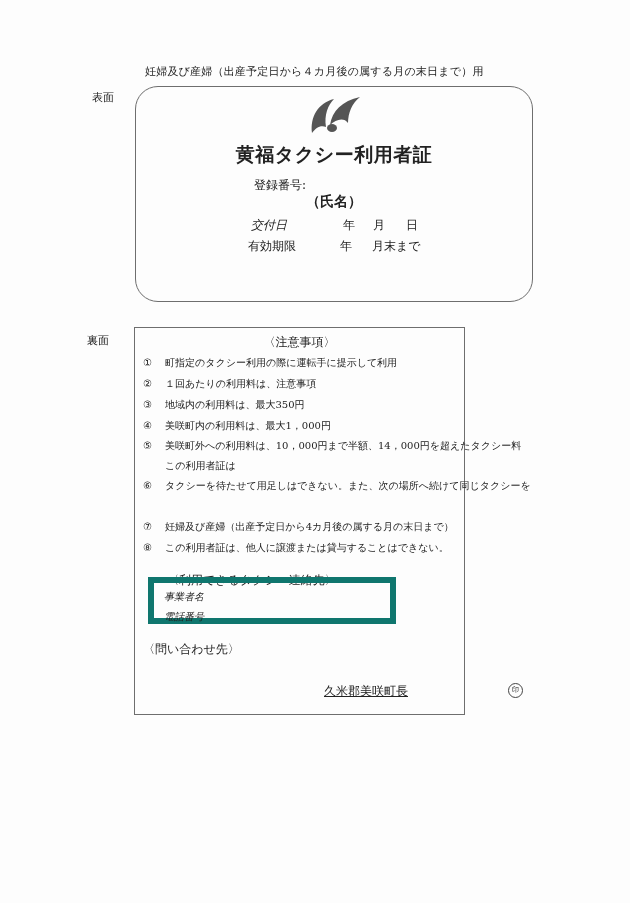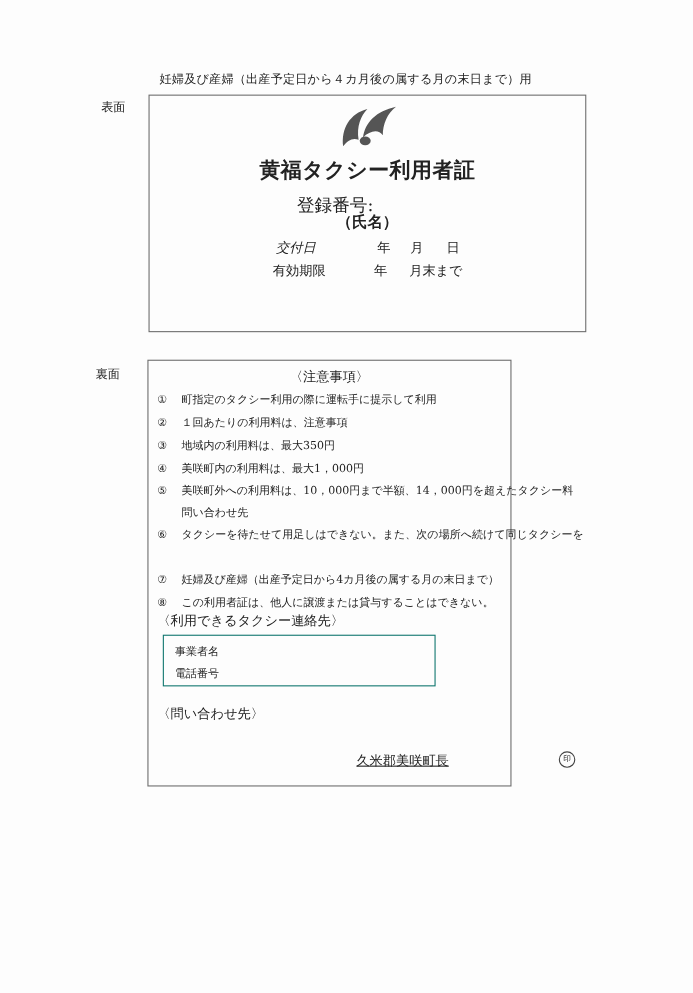--- a/index.html
+++ b/index.html
@@ -7,33 +7,33 @@
     width: 630px; height: 903px; background: #fdfdfd; position: relative;
     font-family: "DejaVu Serif", "Liberation Serif", serif; color: #222;
     overflow: hidden;
   }
   .abs { position: absolute; }
   .header-note { left: 145px; top: 64px; font-size: 11px; letter-spacing: 0.2px; white-space: nowrap; }
   .side-label { font-size: 11px; }
   .card {
     border: 1px solid #6e6e6e; background: #fdfdfd; box-sizing: border-box;
   }
-  #front { left: 135px; top: 86px; width: 398px; height: 216px; }
+  #front { left: 135px; top: 86px; width: 398px; height: 216px; border-radius: 23px; }
   #back { left: 134px; top: 327px; width: 331px; height: 388px; }
   .logo { left: 172px; top: 8px; width: 56px; height: 40px; }
   .title { left: 0; width: 100%; top: 55px; text-align: center; font-size: 19px; font-weight: bold; letter-spacing: 0.5px; }
-  .reg { left: 134px; top: 90px; font-size: 16px; }
+  .reg { left: 118px; top: 90px; font-size: 12px; }
   .name { left: 0; width: 100%; top: 106px; text-align: center; font-size: 14px; font-weight: bold; }
   .row { font-size: 12px; white-space: nowrap; }
   .notice-title { left: 0; width: 100%; top: 6px; text-align: center; font-size: 12px; }
   .item { left: 8px; font-size: 10px; white-space: nowrap; }
   .item .num { display: inline-block; width: 22px; }
   .cont { left: 30px; font-size: 10px; white-space: nowrap; }
   .sec-title { left: 8px; font-size: 12px; white-space: nowrap; }
-  .contact-box { left: 13px; top: 249px; width: 248px; height: 47px; border: 1px solid #0f766e; box-sizing: border-box; }
+  .contact-box { left: 13px; top: 249px; width: 248px; height: 47px; border: 6px solid #0f766e; box-sizing: border-box; font-style: italic; }
   .contact-box .f { position: absolute; left: 10px; font-size: 10px; }
   .inq { left: 32px; top: 335px; font-size: 10px; white-space: nowrap; }
   .mayor { left: 189px; top: 355px; font-size: 12px; white-space: nowrap; text-decoration: underline; }
   .seal { left: 373px; top: 355px; width: 13px; height: 13px; border: 1px solid #444; border-radius: 50%; font-size: 7px; line-height: 13px; text-align: center; }
 </style>
 </head>
 <body>
 
 <div class="abs header-note">妊婦及び産婦（出産予定日から４カ月後の属する月の末日まで）用</div>
 
@@ -62,26 +62,26 @@
 <div class="abs side-label" style="left:87px; top:333px;">裏面</div>
 
 <div id="back" class="abs card">
   <div class="abs notice-title">〈注意事項〉</div>
 
   <div class="abs item" style="top:28px;"><span class="num">①</span><span>町指定のタクシー利用の際に運転手に提示して利用</span></div>
   <div class="abs item" style="top:49px;"><span class="num">②</span><span>１回あたりの利用料は、注意事項</span></div>
   <div class="abs item" style="top:70px;"><span class="num">③</span><span>地域内の利用料は、最大350円</span></div>
   <div class="abs item" style="top:91px;"><span class="num">④</span><span>美咲町内の利用料は、最大1，000円</span></div>
   <div class="abs item" style="top:111px;"><span class="num">⑤</span><span>美咲町外への利用料は、10，000円まで半額、14，000円を超えたタクシー料</span></div>
-  <div class="abs cont" style="top:131px;">問い合わせ先</div>
+  <div class="abs cont" style="top:131px;">この利用者証は</div>
   <div class="abs item" style="top:151px;"><span class="num">⑥</span><span>タクシーを待たせて用足しはできない。また、次の場所へ続けて同じタクシーを</span></div>
   <div class="abs item" style="top:192px;"><span class="num">⑦</span><span>妊婦及び産婦（出産予定日から4カ月後の属する月の末日まで）</span></div>
   <div class="abs item" style="top:213px;"><span class="num">⑧</span><span>この利用者証は、他人に譲渡または貸与することはできない。</span></div>
 
-  <div class="abs sec-title" style="top:228px;">〈利用できるタクシー連絡先〉</div>
+  <div class="abs sec-title" style="top:244px;margin-left:24px;">〈利用できるタクシー連絡先〉</div>
   <div class="abs contact-box">
     <div class="f" style="top:7px;">事業者名</div>
     <div class="f" style="top:27px;">電話番号</div>
   </div>
 
   <div class="abs sec-title" style="top:313px;">〈問い合わせ先〉</div>
   <div class="abs mayor">久米郡美咲町長</div>
   <div class="abs seal">印</div>
 </div>
 

